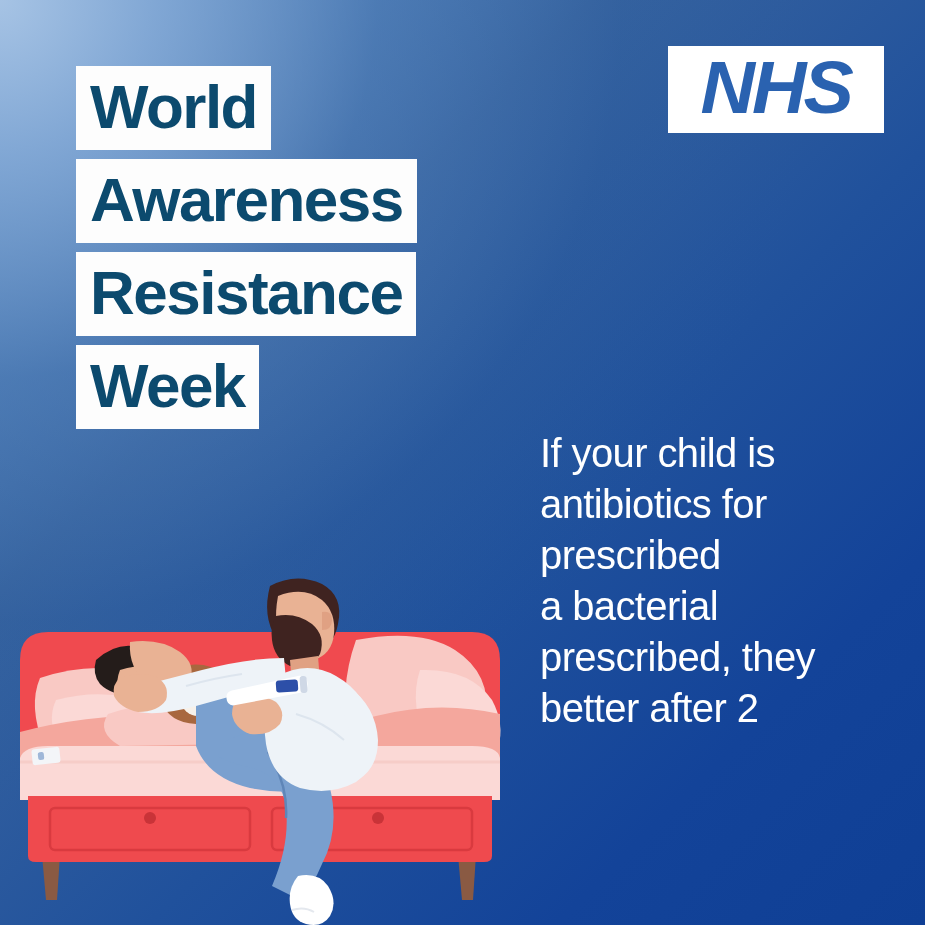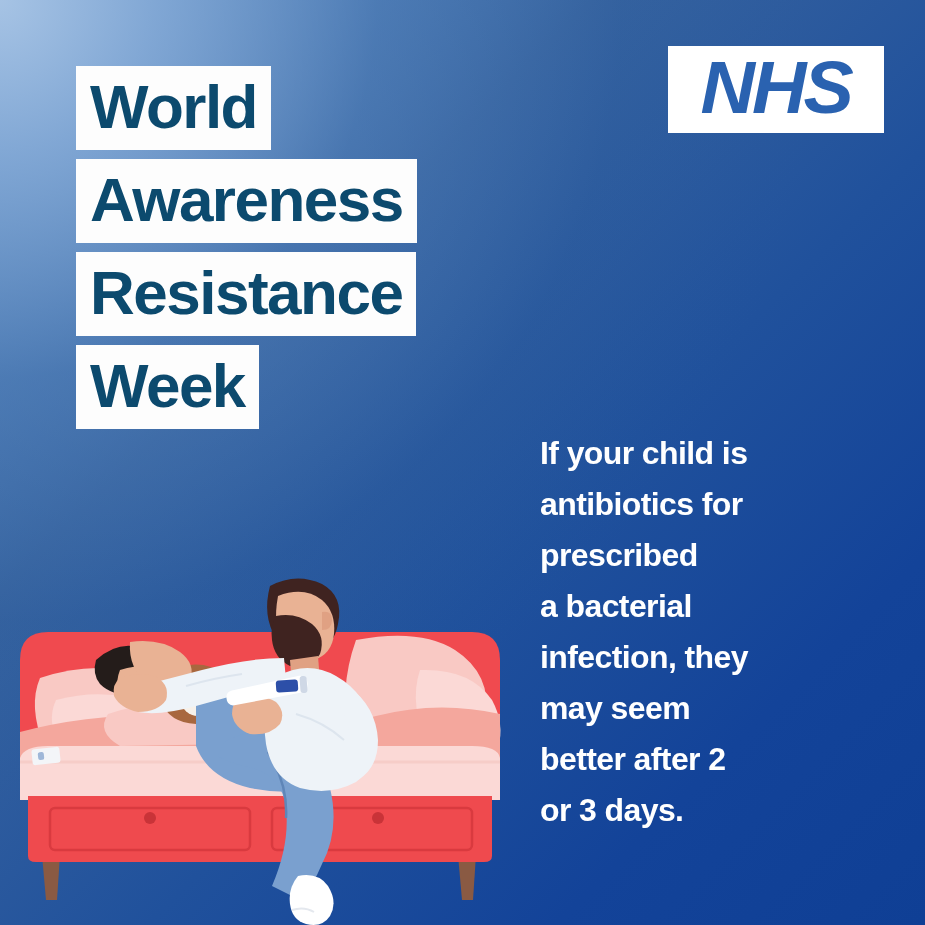--- a/index.html
+++ b/index.html
@@ -69,22 +69,22 @@
     white-space: nowrap;
   }
 
   
   #body-copy {
     position: absolute;
     left: 540px;
     top: 428px;
     width: 360px;
     color: #ffffff;
-    font-weight: bold;
-    font-size: 32px;
+    font-weight: normal;
+    font-size: 40px;
     line-height: 51px;
     letter-spacing: -0.6px;
   }
 
   
   #illustration {
     position: absolute;
     left: 0;
     top: 500px;
     width: 520px;
@@ -105,24 +105,22 @@
     <div class="hl-line">Awareness</div>
     <div class="hl-line">Resistance</div>
     <div class="hl-line">Week</div>
   </div>
 
   <div id="body-copy">
     <div>If your child is</div>
     <div>antibiotics for</div>
     <div>prescribed</div>
     <div>a bacterial</div>
-    <div>infection, they</div>
-    <div>may seem</div>
+    <div>prescribed, they</div>
     <div>better after 2</div>
-    <div>or 3 days.</div>
   </div>
 
   <div id="illustration">
     <svg viewBox="0 0 520 425" width="520" height="425">
 
       <g>
         <path d="M42 355 L60 355 L57 400 L46 400 Z" fill="#8a5a43"></path>
         <path d="M458 355 L476 355 L473 400 L462 400 Z" fill="#8a5a43"></path>
       </g>
 

